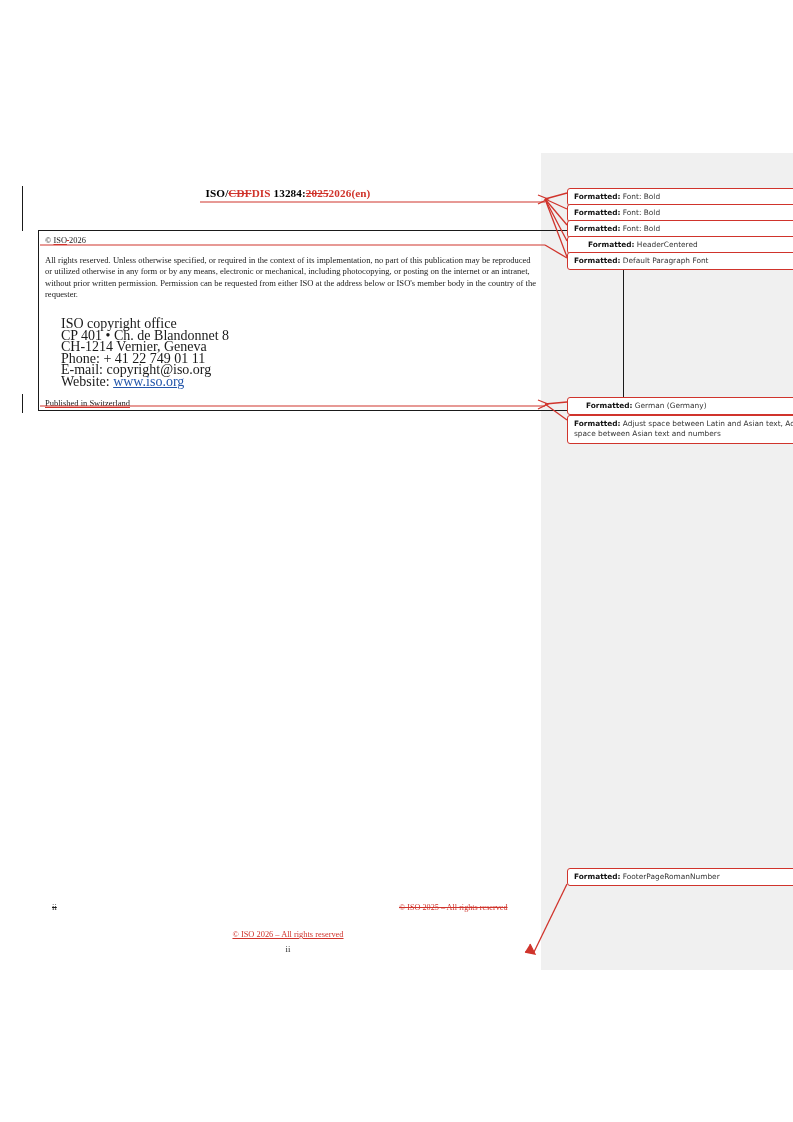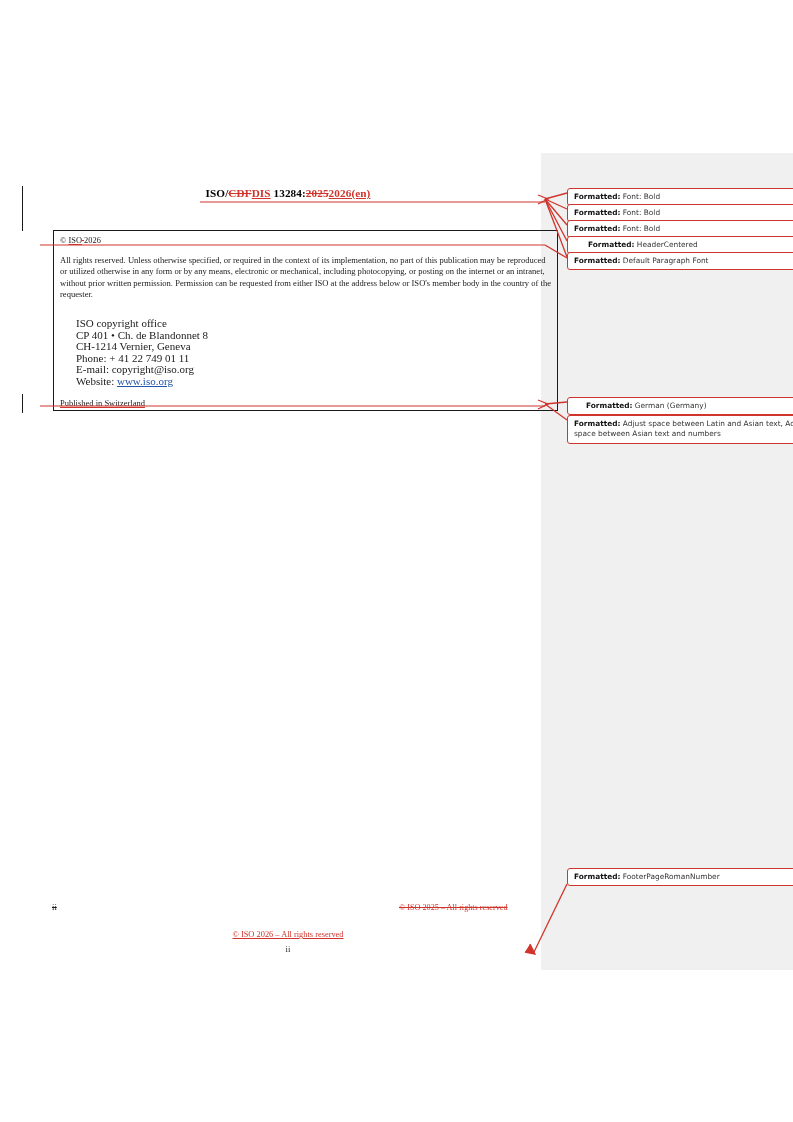--- a/index.html
+++ b/index.html
@@ -48,35 +48,34 @@
     width: 506px;
     text-align: center;
     font-size: 11.2px;
     font-weight: bold;
     letter-spacing: 0.1px;
     color: #000;
     white-space: nowrap;
   }
   .doc-title .ins {
     color: #d0342c;
-    text-decoration: underline;
     text-decoration-color: #d0342c;
   }
   .doc-title .del {
     color: #d0342c;
     text-decoration: line-through;
     text-decoration-color: #d0342c;
   }
 
   
   .copyright-box {
     position: absolute;
-    left: 53px;
+    left: 38px;
     top: 230px;
-    width: 505px;
+    width: 586px;
     height: 181px;
     border: 1.1px solid #1a1a1a;
     box-sizing: border-box;
   }
   .cp-line {
     position: absolute;
     left: 6px;
     top: 5px;
     font-size: 8.4px;
     color: #1a1a1a;
@@ -99,21 +98,21 @@
     font-size: 8.55px;
     line-height: 11.4px;
     color: #1a1a1a;
     text-align: left;
   }
 
   .cp-address {
     position: absolute;
     left: 22px;
     top: 87px;
-    font-size: 11px;
+    font-size: 14px;
     line-height: 11.5px;
     color: #1a1a1a;
   }
   .cp-address .weblink {
     color: #2255aa;
     text-decoration: underline;
     margin-top: 44px;
   }
 
   .cp-published {

